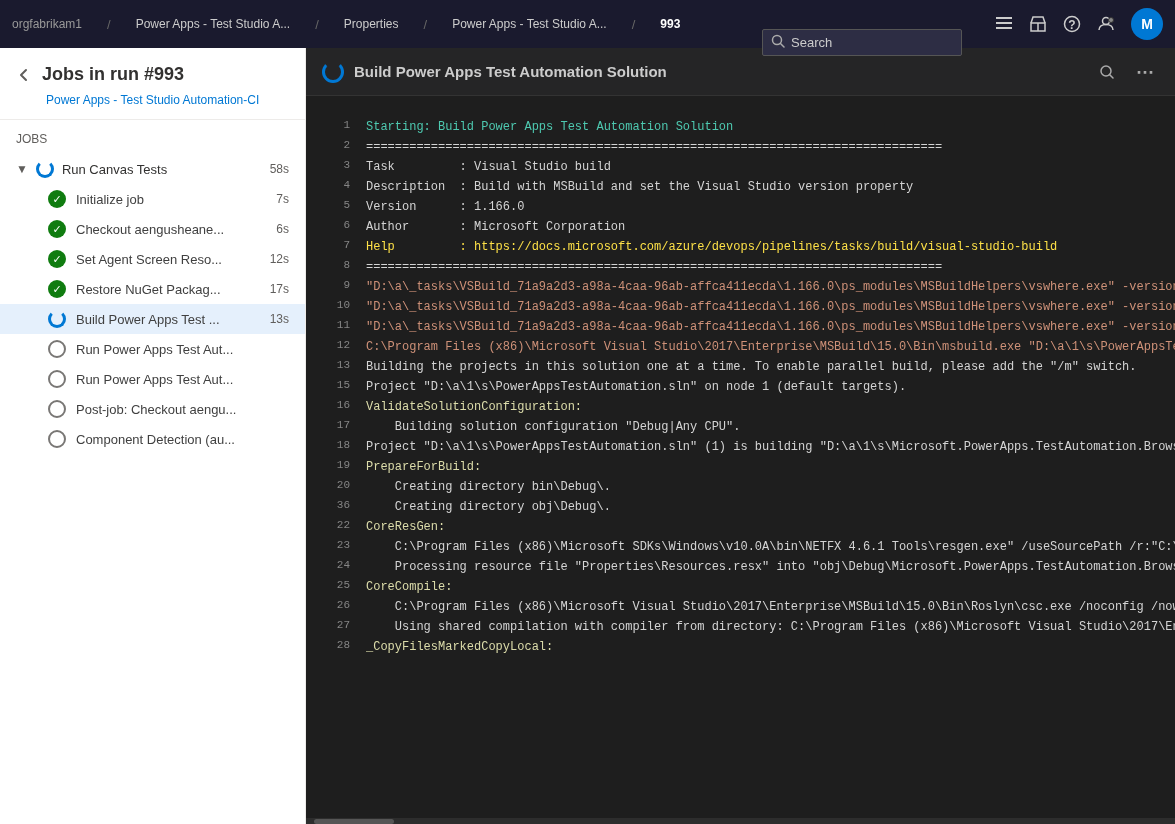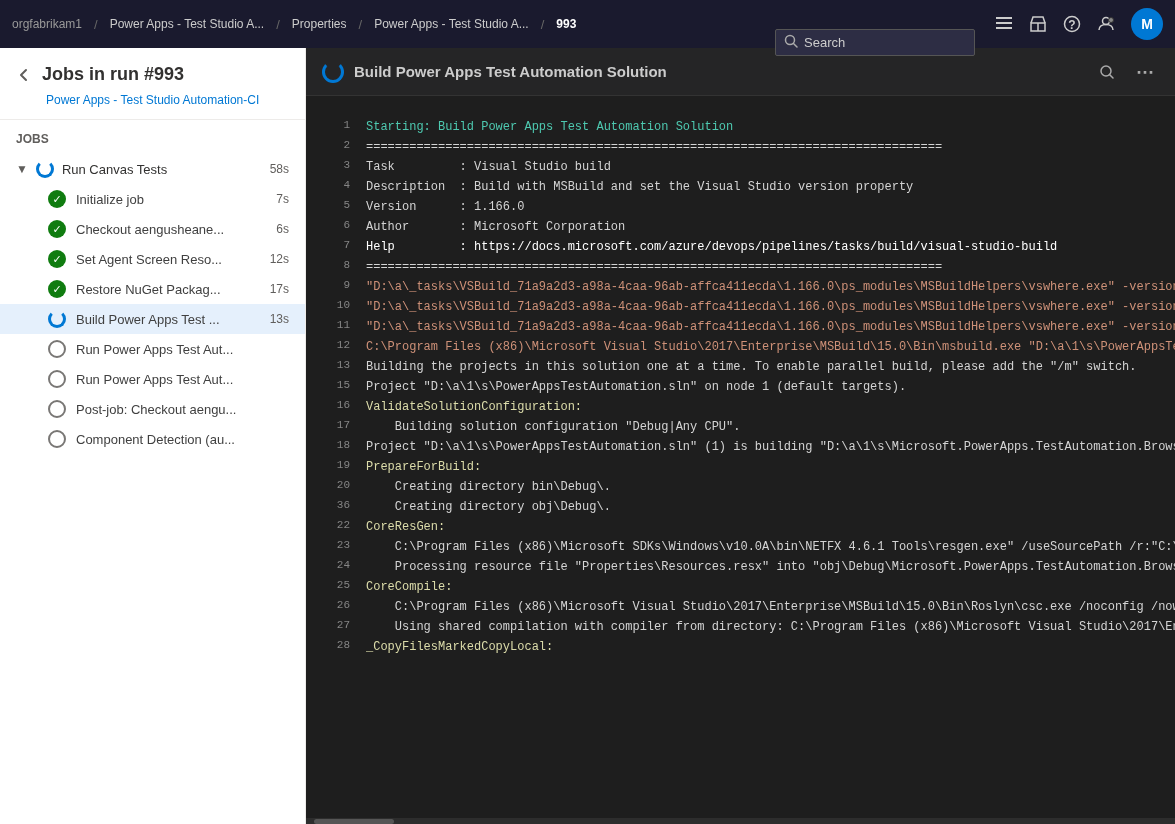--- a/index.html
+++ b/index.html
@@ -5,21 +5,21 @@
     * { box-sizing: border-box; margin: 0; padding: 0; }
     body { font-family: 'Segoe UI', sans-serif; font-size: 13px; background: #f3f2f1; color: #323130; }
 
     
     .top-header {
       height: 48px;
       background: #1a1a2e;
       display: flex;
       align-items: center;
       padding: 0 12px;
-      gap: 8px;
+      gap: 21px;
       color: #ccc;
       font-size: 13px;
       position: relative;
     }
     .org-name {
       color: #999;
       font-size: 12px;
     }
     .breadcrumb-sep {
       color: #666;
@@ -114,21 +114,21 @@
       color: #0078d4;
     }
     .sidebar-divider {
       height: 1px;
       background: #edebe9;
       margin: 0 0 8px 0;
     }
     .jobs-label {
       padding: 4px 16px 8px 16px;
       font-size: 12px;
-      font-weight: 700;
+      font-weight: 400;
       color: #605e5c;
       text-transform: uppercase;
     }
     .job-group {
       display: flex;
       flex-direction: column;
     }
     .job-group-header {
       display: flex;
       align-items: center;
@@ -236,21 +236,21 @@
       padding-top: 1px;
     }
     .line-text {
       color: #d4d4d4;
       white-space: pre;
       font-size: 12px;
       line-height: 1.5;
     }
     .line-text.green { color: #4ec9b0; }
     .line-text.yellow { color: #dcdcaa; }
-    .line-text.blue-link { color: #ffffff; }
+    .line-text.blue-link { color: #fde047; }
     .line-text.orange { color: #ce9178; }
 
     .log-scrollbar-bottom {
       height: 6px;
       background: #2d2d2d;
       display: flex;
       align-items: center;
     }
     .log-scrollbar-thumb {
       width: 80px;

